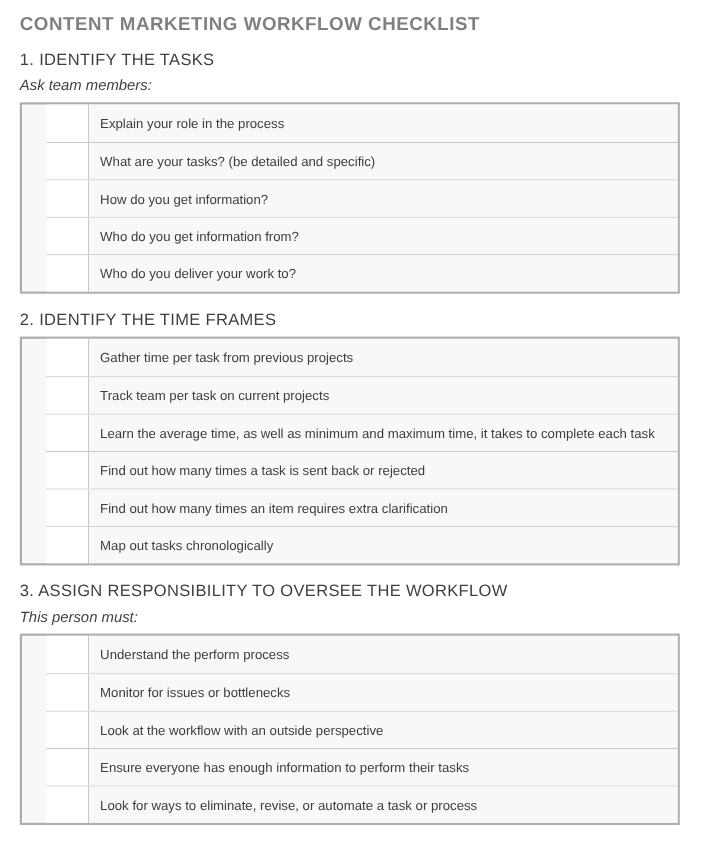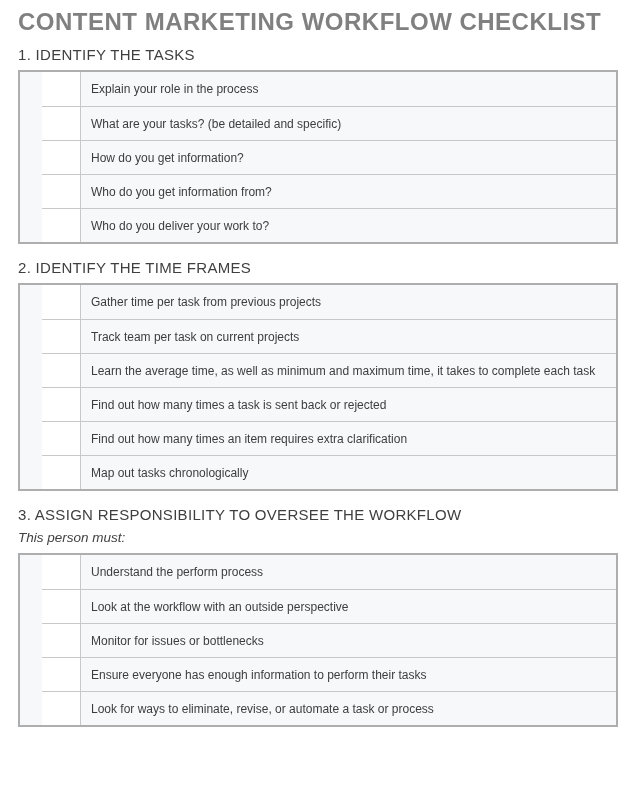--- a/index.html
+++ b/index.html
@@ -19,21 +19,21 @@
     background:var(--page-bg);
     font-family:"Liberation Sans","DejaVu Sans",sans-serif;
     overflow:hidden;
   }
   .page{
     width:637px;
     height:787px;
     padding:10px 19px 0 18px;
   }
   .doc-title{
-    font-size:24px;
+    font-size:17px;
     font-weight:bold;
     letter-spacing:0.5px;
     color:var(--title-text);
     line-height:23px;
     margin-bottom:13px;
   }
   .section-heading{
     font-size:15px;
     font-weight:400;
     letter-spacing:0.3px;
@@ -83,20 +83,21 @@
 </style>
 </head>
 <body>
 
 <div class="page">
 
   <h1 class="doc-title">CONTENT MARKETING WORKFLOW CHECKLIST</h1>
 
   <section>
     <h2 class="section-heading">1. IDENTIFY THE TASKS</h2>
+    <p class="section-subtitle">Ask team members:</p>
     <div class="checklist-table">
         <div class="checklist-row">
           <div class="checkbox-cell"></div>
           <div class="task-cell">Explain your role in the process</div>
         </div>
         <div class="checklist-row">
           <div class="checkbox-cell"></div>
           <div class="task-cell">What are your tasks? (be detailed and specific)</div>
         </div>
         <div class="checklist-row">
@@ -147,25 +148,25 @@
   <section>
     <h2 class="section-heading">3. ASSIGN RESPONSIBILITY TO OVERSEE THE WORKFLOW</h2>
     <p class="section-subtitle">This person must:</p>
     <div class="checklist-table">
         <div class="checklist-row">
           <div class="checkbox-cell"></div>
           <div class="task-cell">Understand the perform process</div>
         </div>
         <div class="checklist-row">
           <div class="checkbox-cell"></div>
-          <div class="task-cell">Look at the workflow with an outside perspective</div>
+          <div class="task-cell">Monitor for issues or bottlenecks</div>
         </div>
         <div class="checklist-row">
           <div class="checkbox-cell"></div>
-          <div class="task-cell">Monitor for issues or bottlenecks</div>
+          <div class="task-cell">Look at the workflow with an outside perspective</div>
         </div>
         <div class="checklist-row">
           <div class="checkbox-cell"></div>
           <div class="task-cell">Ensure everyone has enough information to perform their tasks</div>
         </div>
         <div class="checklist-row">
           <div class="checkbox-cell"></div>
           <div class="task-cell">Look for ways to eliminate, revise, or automate a task or process</div>
         </div>
       </div>

